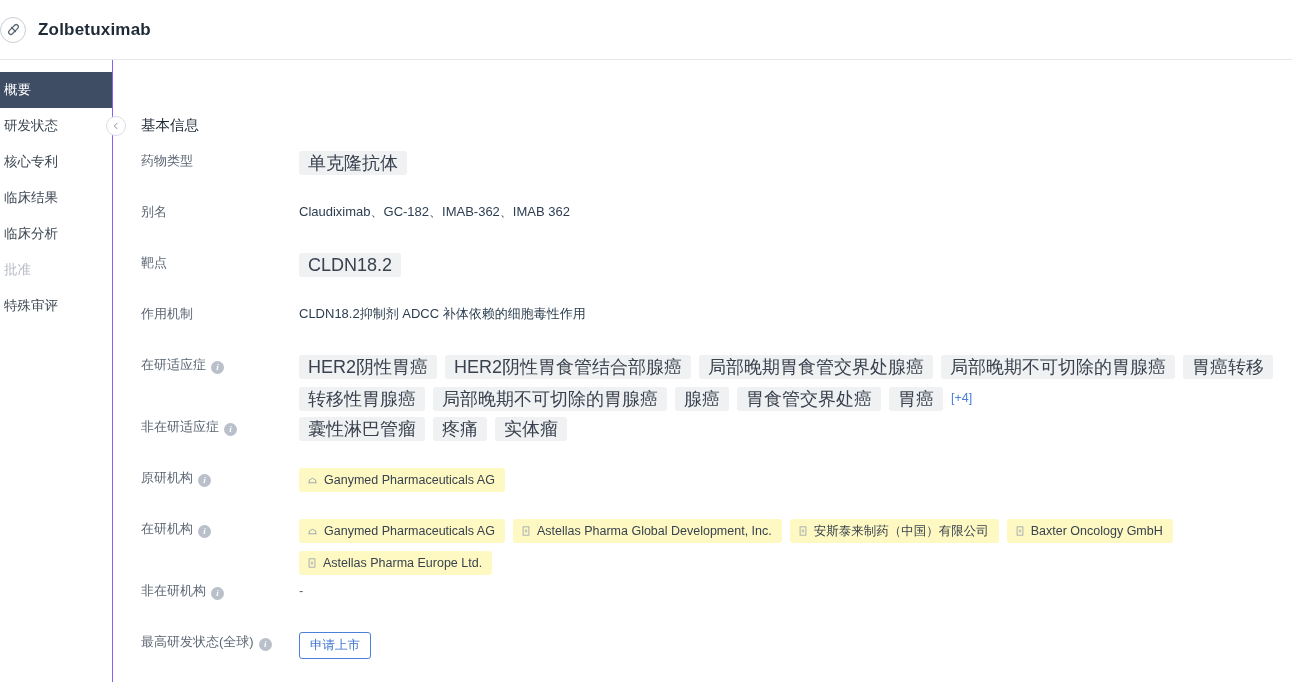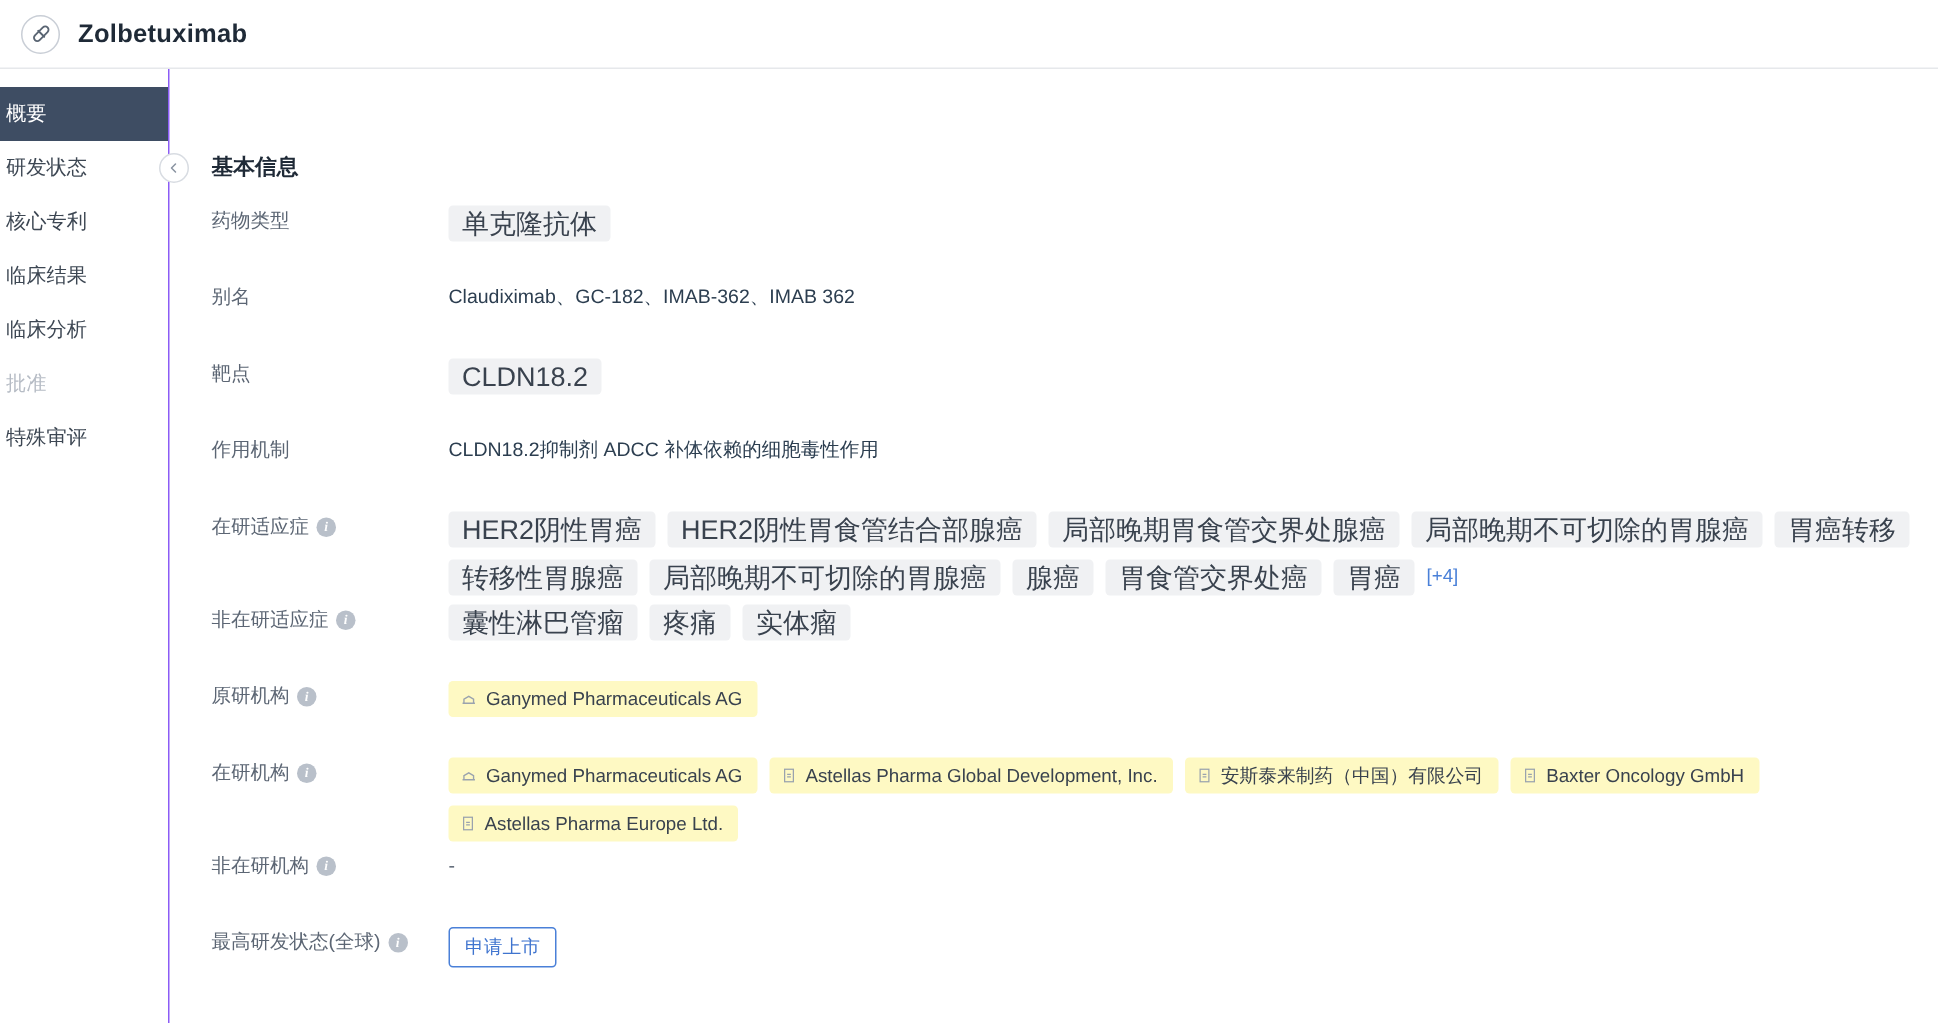--- a/index.html
+++ b/index.html
@@ -7,24 +7,23 @@
     margin: 0; padding: 0;
     width: 1292px; height: 682px;
     background: #ffffff;
     font-family: "Liberation Sans", sans-serif;
     color: #2c3e50;
     overflow: hidden;
   }
 
   
   .header {
-    height: 46px;
+    height: 60px;
     display: flex;
     align-items: center;
-    padding-left: 14px;
     border-bottom: 1px solid #e6e8eb;
     background: #ffffff;
   }
   .drug-icon {
     width: 26px; height: 26px;
     border-radius: 50%;
     border: 1px solid #c9ced6;
     display: flex; align-items: center; justify-content: center;
     margin-right: 12px;
     color: #5a6573;
@@ -88,40 +87,40 @@
 
   
   .main {
     flex: 1;
     padding: 0 0 0 0;
     overflow: hidden;
     position: relative;
   }
   .section-title {
     font-size: 14.5px;
-    font-weight: bold;
+    font-weight: normal;
     color: #1f2a37;
     padding: 56px 0 14px 28px;
     margin: 0;
   }
   .rows { padding-left: 28px; padding-right: 10px; }
 
   .row {
     display: flex;
     align-items: flex-start;
     min-height: 51px;
   }
   .row-label {
     width: 158px;
     flex: 0 0 158px;
     font-size: 13px;
     color: #5c6674;
     padding-top: 3px;
     display: flex;
-    align-items: center;
+    align-items: flex-end;
     gap: 5px;
   }
   .row-value {
     flex: 1;
     display: flex;
     flex-wrap: wrap;
     gap: 8px 8px;
     align-items: flex-start;
     font-size: 13px;
     color: #2c3e50;

